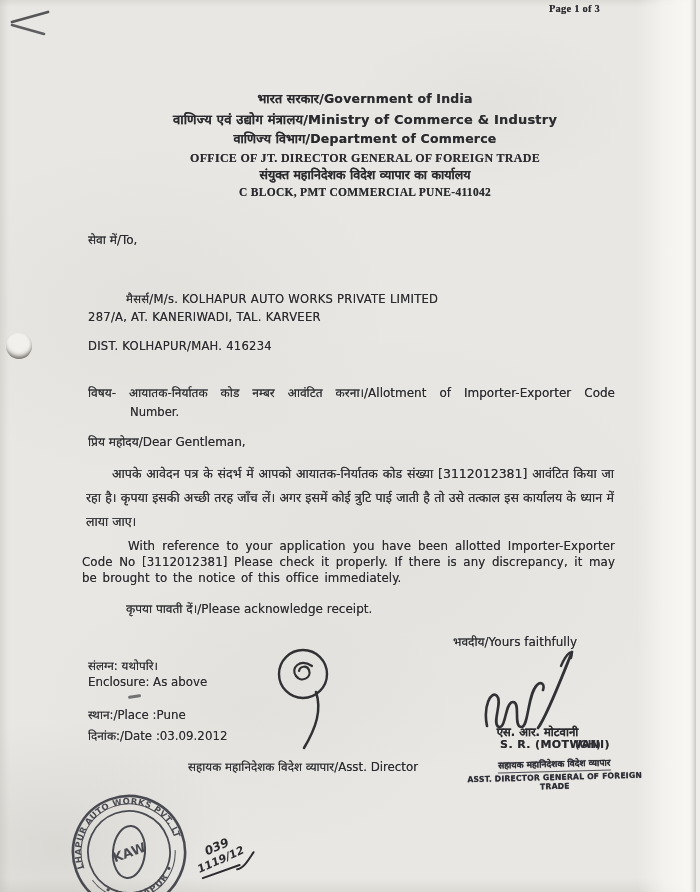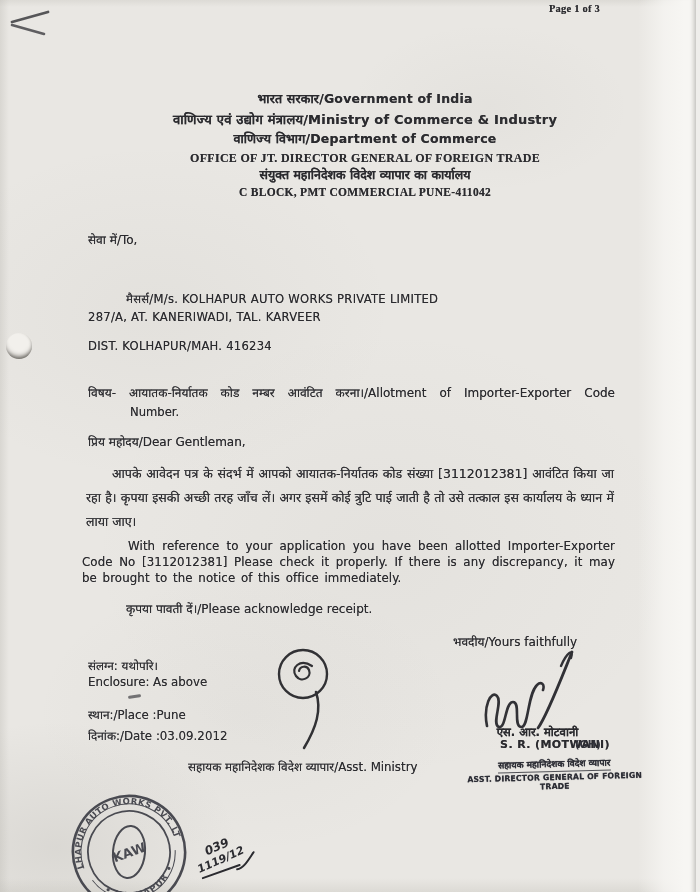--- a/index.html
+++ b/index.html
@@ -150,21 +150,21 @@
       <path d="M12,86 C8,66 16,50 22,56 C28,62 16,84 24,87 C31,89 30,62 38,62 C46,62 38,86 46,87 C54,88 52,55 62,45 C66,41 70,44 68,50" stroke-width="2.6"></path>
       <path d="M97,12 C88,34 72,76 63,88" stroke-width="2.8"></path>
       <path d="M86,26 C92,12 99,8 96,18" stroke-width="2.4"></path>
     </g>
   </svg>
 
   <div class="abs ink sans sig-name-hi">एस. आर. मोटवानी</div>
   <div class="abs ink sans sig-name-en">S. R. (MOTWANI)</div>
   <div class="abs sans stamp-fragment">(GH)</div>
 
-  <div class="abs ink sans designation-typed">सहायक महानिदेशक विदेश व्यापार/Asst. Ministry</div>
+  <div class="abs ink sans designation-typed">सहायक महानिदेशक विदेश व्यापार/Asst. Director</div>
 
   <div class="abs sans stamp">
     <div class="s-hi">सहायक महानिदेशक विदेश व्यापार</div>
     <div class="s-en">ASST. DIRECTOR GENERAL OF FOREIGN TRADE</div>
   </div>
 
   <svg class="abs seal-svg" width="150" height="150" viewBox="0 0 150 150">
     <g transform="rotate(-20 75 75)" stroke="#3d3e46" fill="none" opacity=".92">
       <circle cx="75" cy="75" r="56" stroke-width="2.6"></circle>
       <circle cx="75" cy="75" r="41" stroke-width="1.8"></circle>

